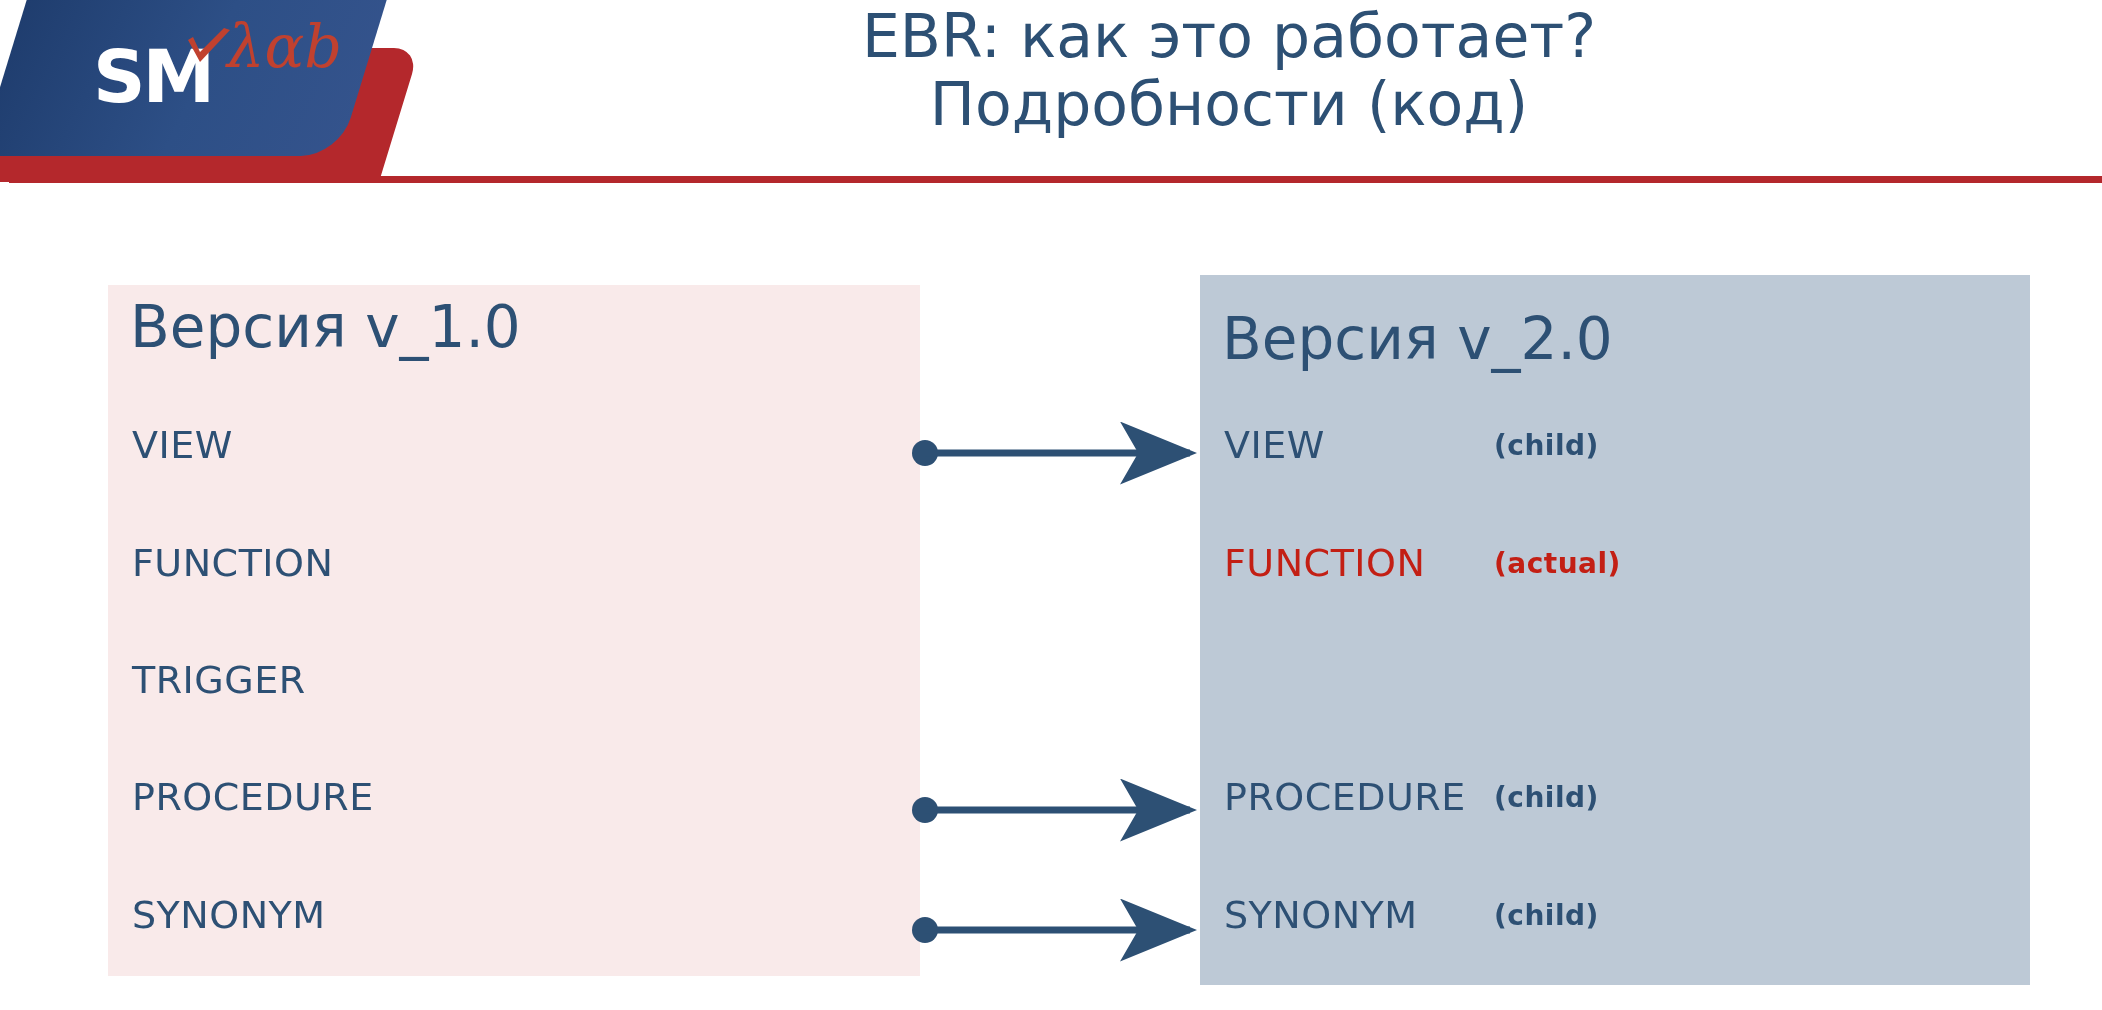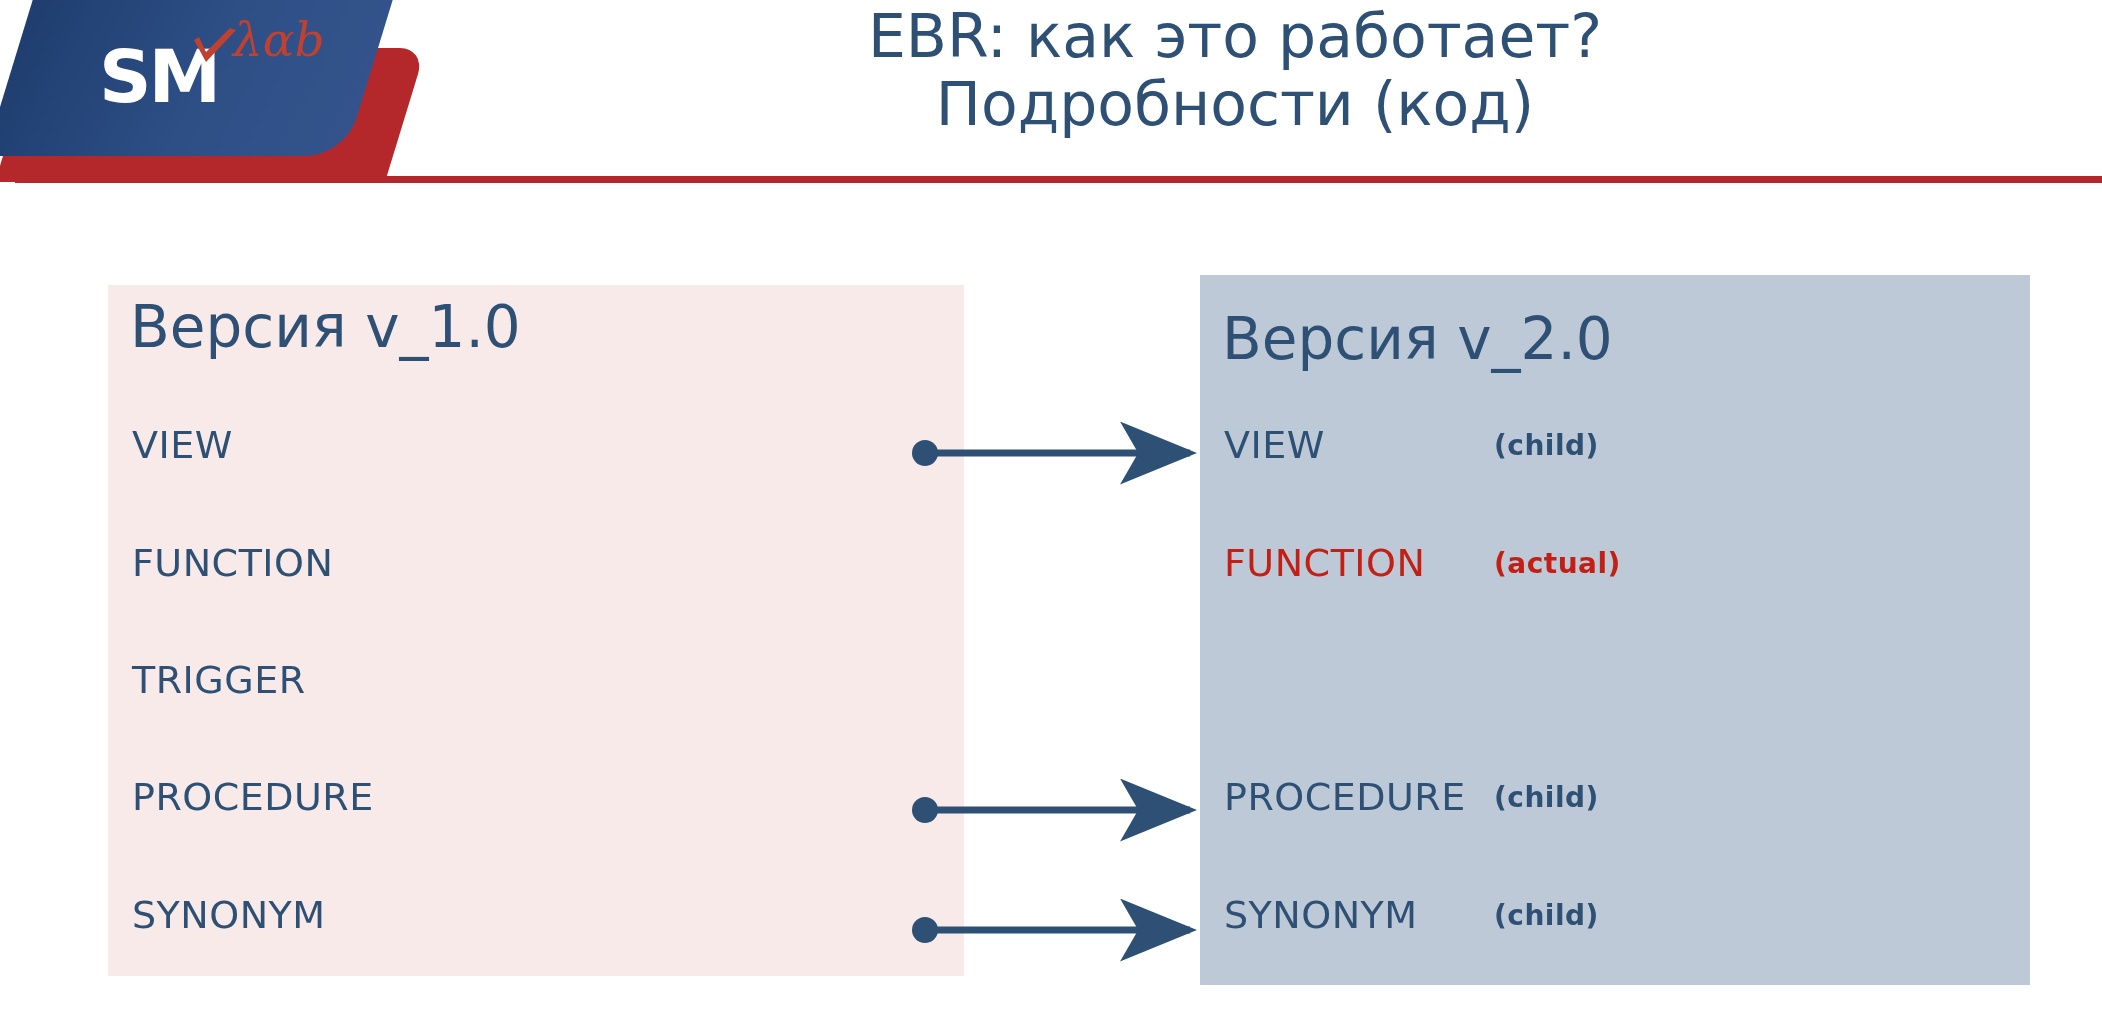--- a/index.html
+++ b/index.html
@@ -11,21 +11,21 @@
     height: 1010px;
     background: #ffffff;
     font-family: "DejaVu Sans", "Liberation Sans", sans-serif;
     overflow: hidden;
     position: relative;
   }
 
   
   #header {
     position: absolute;
-    left: 15px; top: 0;
+    left: 9px; top: 0;
     width: 1917px;
     height: 190px;
   }
   #header-rule {
     position: absolute;
     left: 0;
     top: 176px;
     width: 2102px;
     height: 7px;
     background: #b4282c;
@@ -79,21 +79,21 @@
     position: absolute;
     left: 93px;
     top: 18px;
     width: 46px;
     height: 40px;
   }
   #logo-lab {
     position: absolute;
     left: 134px;
     top: 2px;
-    font-size: 47px;
+    font-size: 59px;
     color: #c0412f;
     font-family: "DejaVu Serif", serif;
     font-style: italic;
   }
 
   #title-block {
     position: absolute;
     left: 400px;
     top: 2px;
     width: 1640px;
@@ -108,21 +108,20 @@
   }
 
   
   #panel-left {
     position: absolute;
     left: 108px;
     top: 285px;
     width: 812px;
     height: 691px;
     background: #f9eaea;
-    padding-left: 44px;
   }
   #panel-right {
     position: absolute;
     left: 1200px;
     top: 275px;
     width: 830px;
     height: 710px;
     background: #bdc9d6;
   }
   .panel-heading {

